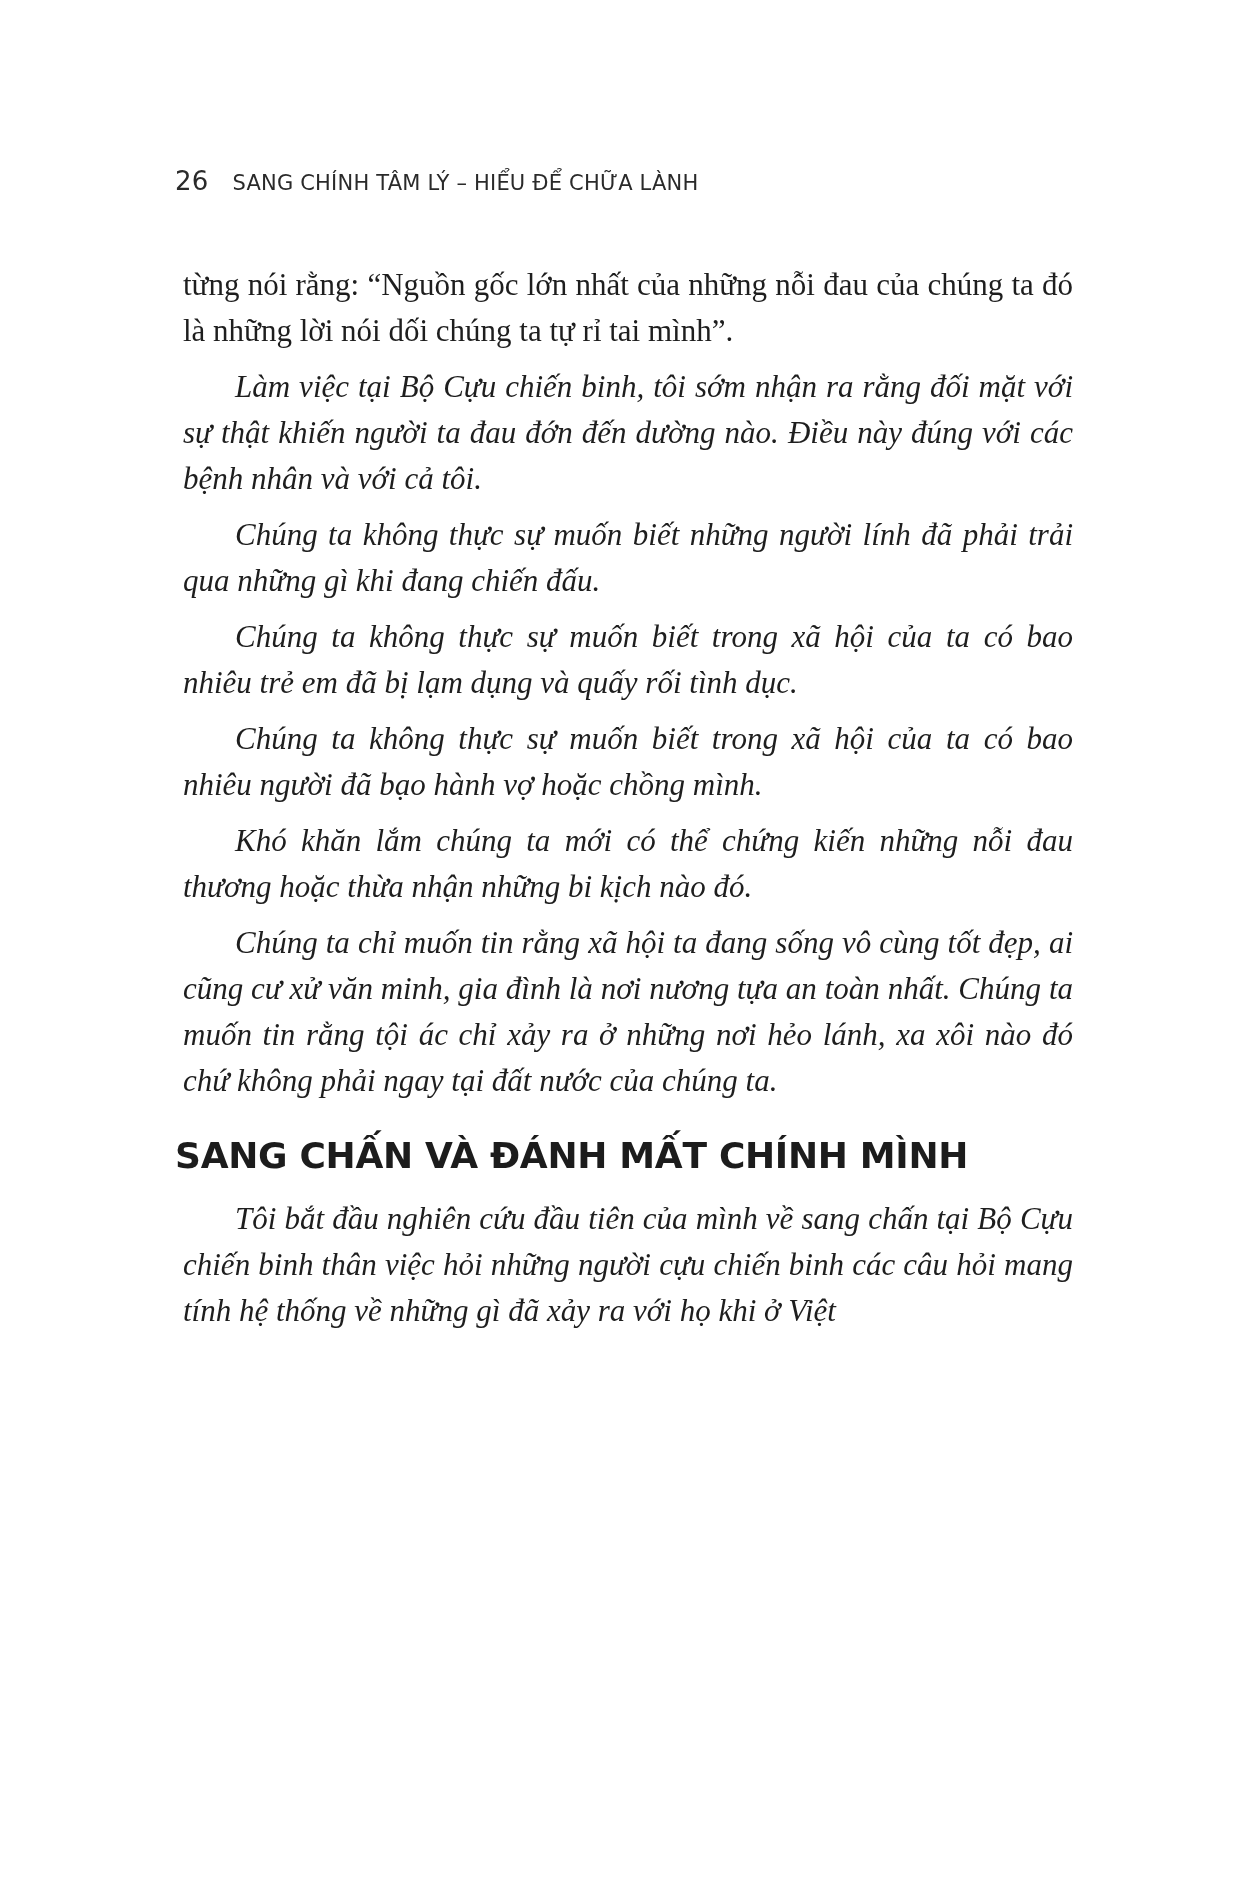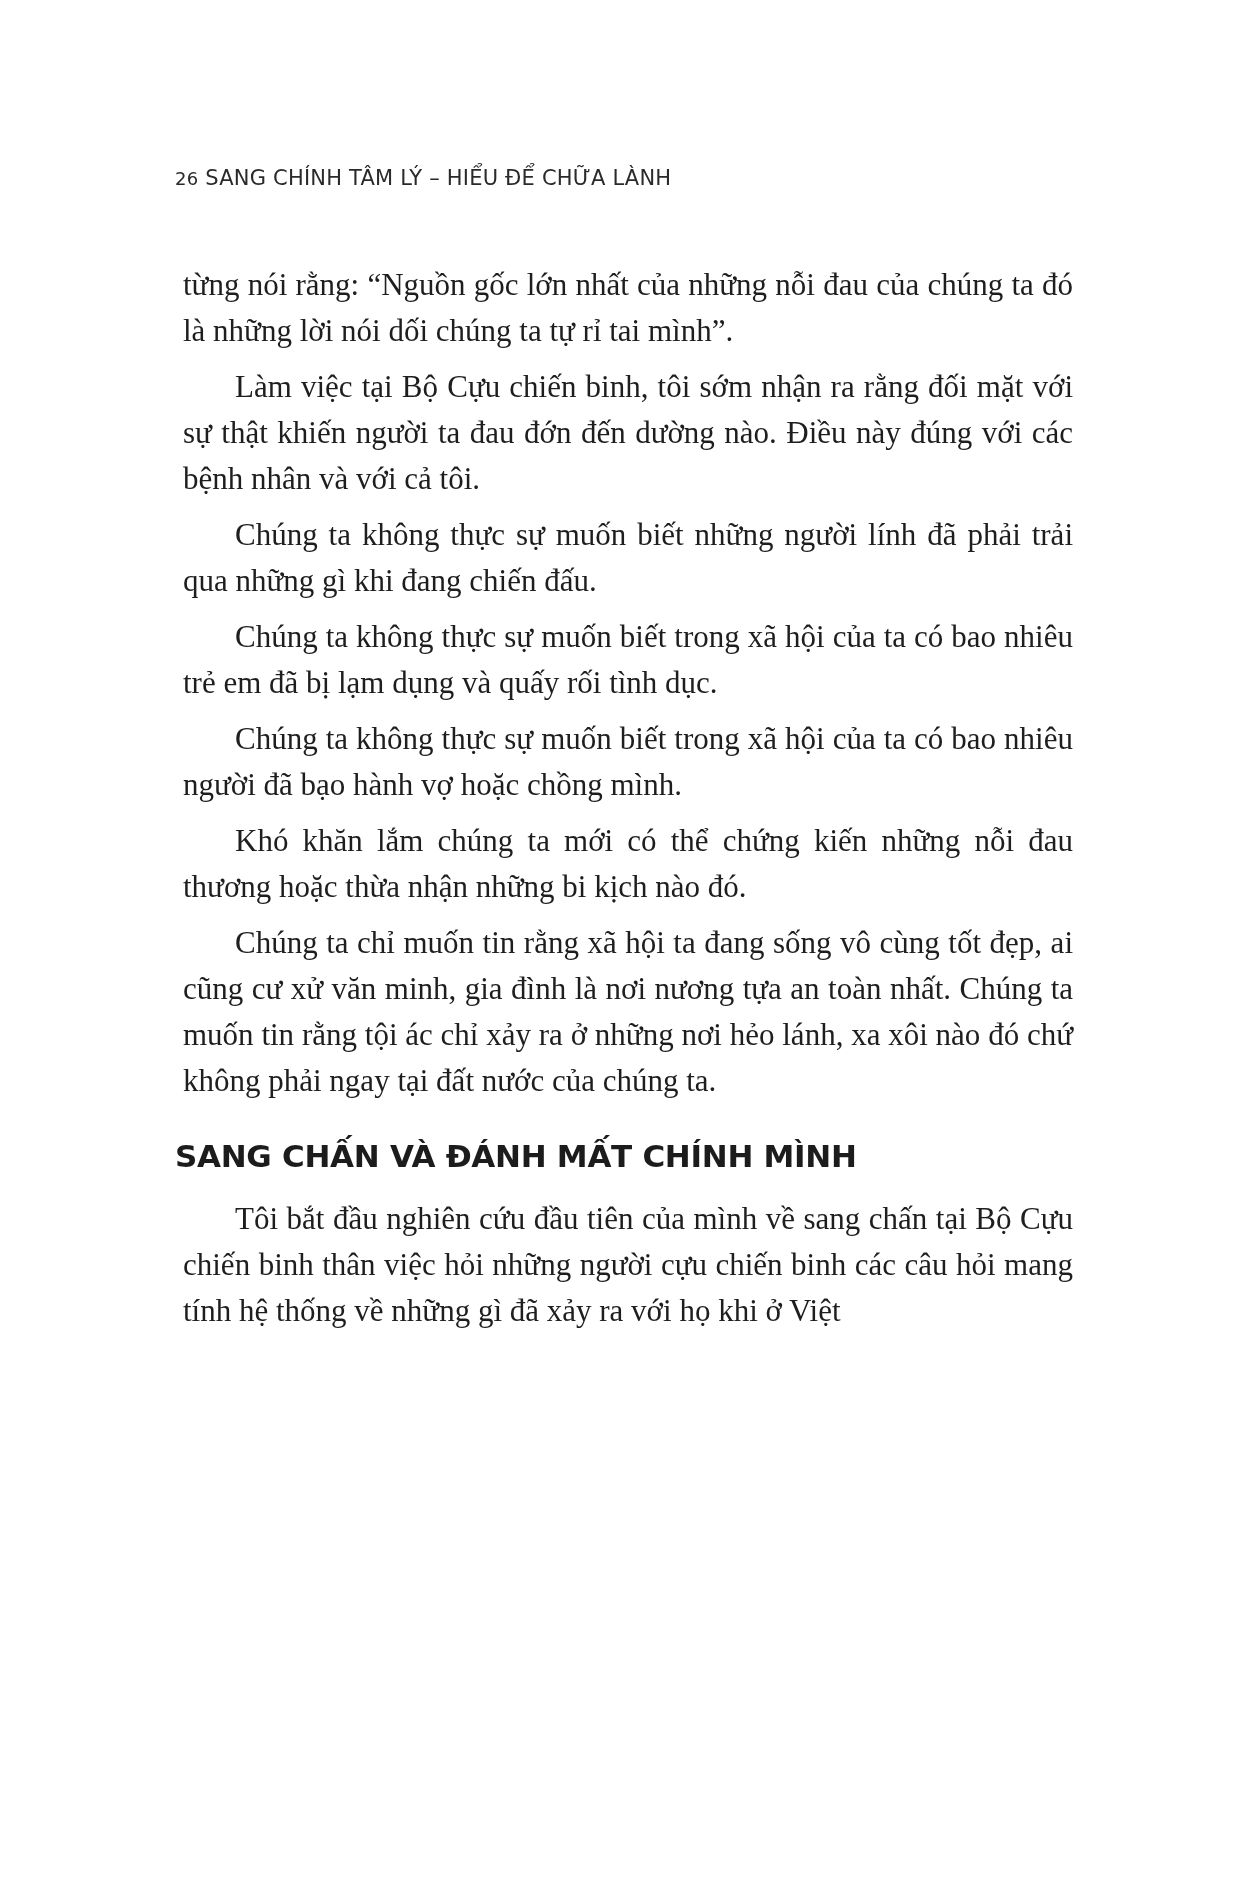--- a/index.html
+++ b/index.html
@@ -4,31 +4,31 @@
   <style>
     html, body { margin: 0; padding: 0; background: #ffffff; }
     body { width: 1245px; height: 1898px; position: relative; overflow: hidden; }
     .page { position: absolute; left: 175px; top: 0; width: 898px; }
     .running-header {
       position: absolute; top: 166px; left: 0;
       font-family: "DejaVu Sans", sans-serif;
       font-size: 21px; color: #2a2a2a; letter-spacing: 0.2px;
       white-space: nowrap;
     }
-    .running-header .pnum { font-size: 18px; margin-right: 7px; }
+    .running-header .pnum { font-size: 26px; margin-right: 24px; }
     .body-text {
       position: absolute; top: 262px; left: 0; width: 898px;
       font-family: "Liberation Serif", "DejaVu Serif", serif;
       font-size: 31px; line-height: 46px; color: #1e1e1e;
     }
     .body-text p { margin: 0 0 10px 8px; text-align: justify; text-align-last: left; }
-    .body-text p.indent { text-indent: 52px; }
+    .body-text p.indent { text-indent: 52px; font-style: italic; }
     .section-heading {
       font-family: "DejaVu Sans", sans-serif; font-weight: bold;
-      font-size: 31px; line-height: 44px; color: #1c1c1c;
+      font-size: 36px; line-height: 44px; color: #1c1c1c;
       margin: 30px 0 18px 0; letter-spacing: -0.3px;
     }
   </style>
 </head>
 <body>
 
 <div class="page">
   <div class="running-header">
     <span class="pnum">26</span><span>SANG CHÍNH TÂM LÝ – HIỂU ĐỂ CHỮA LÀNH</span>
   </div>

